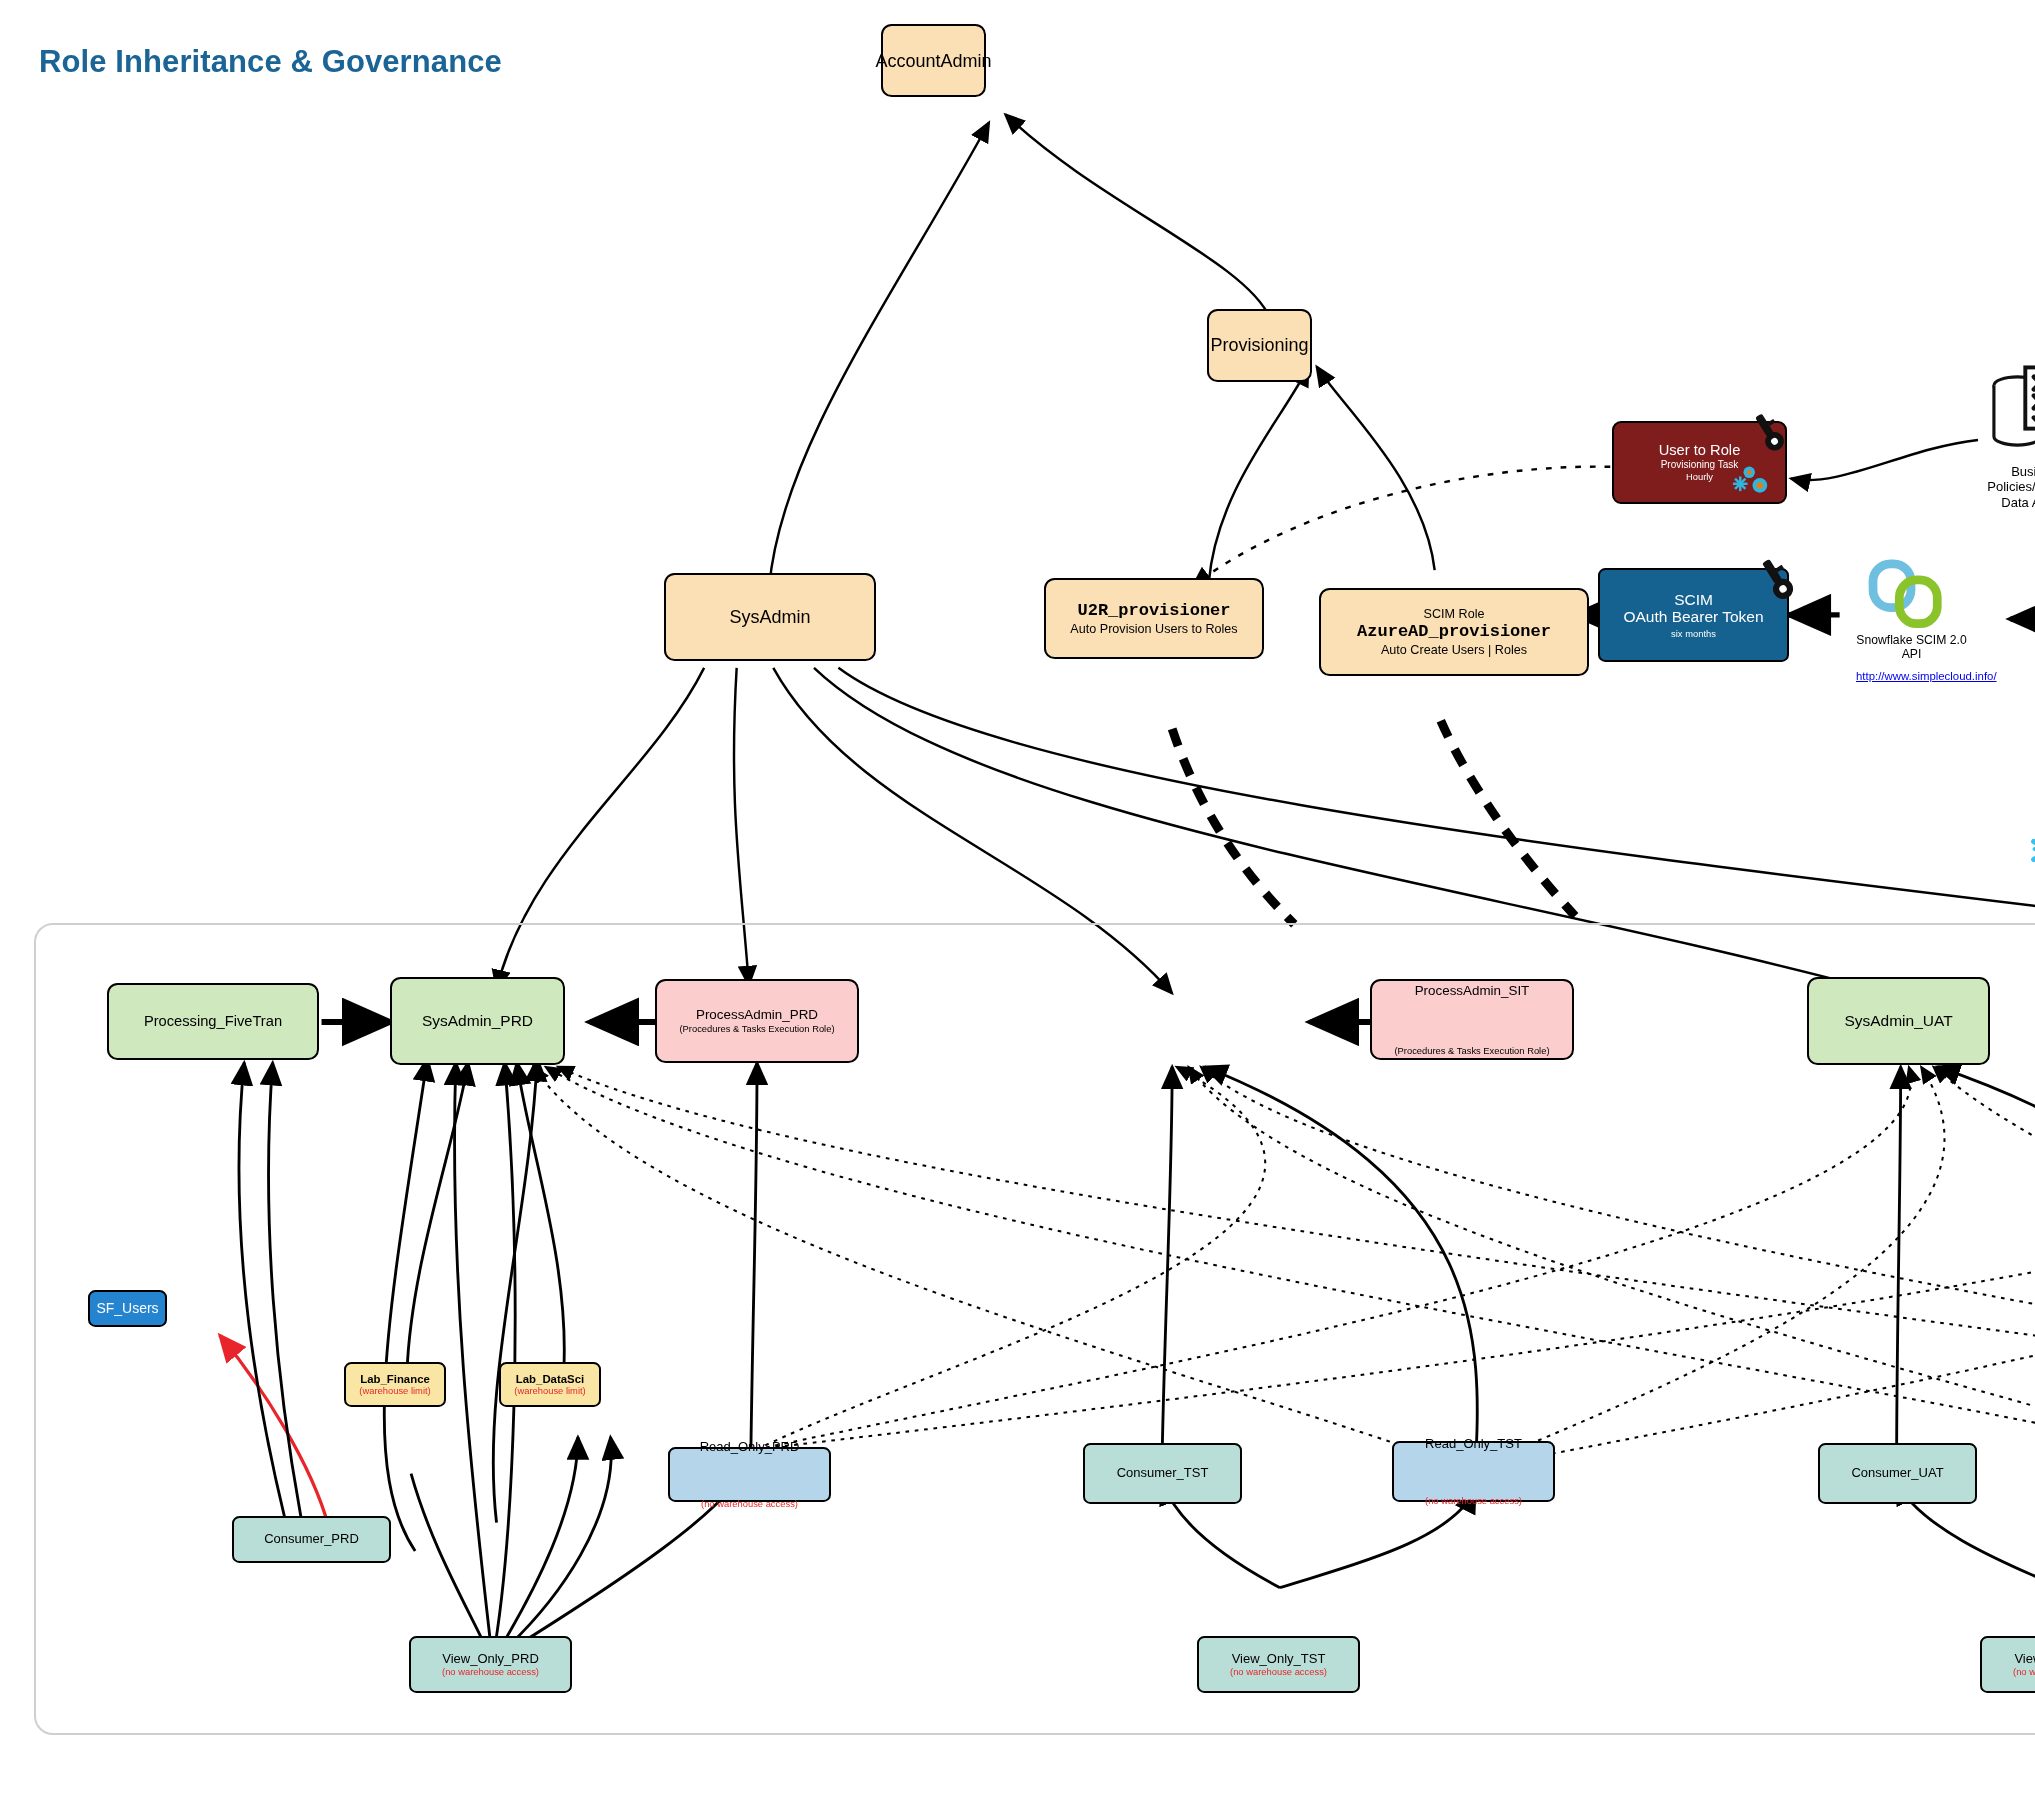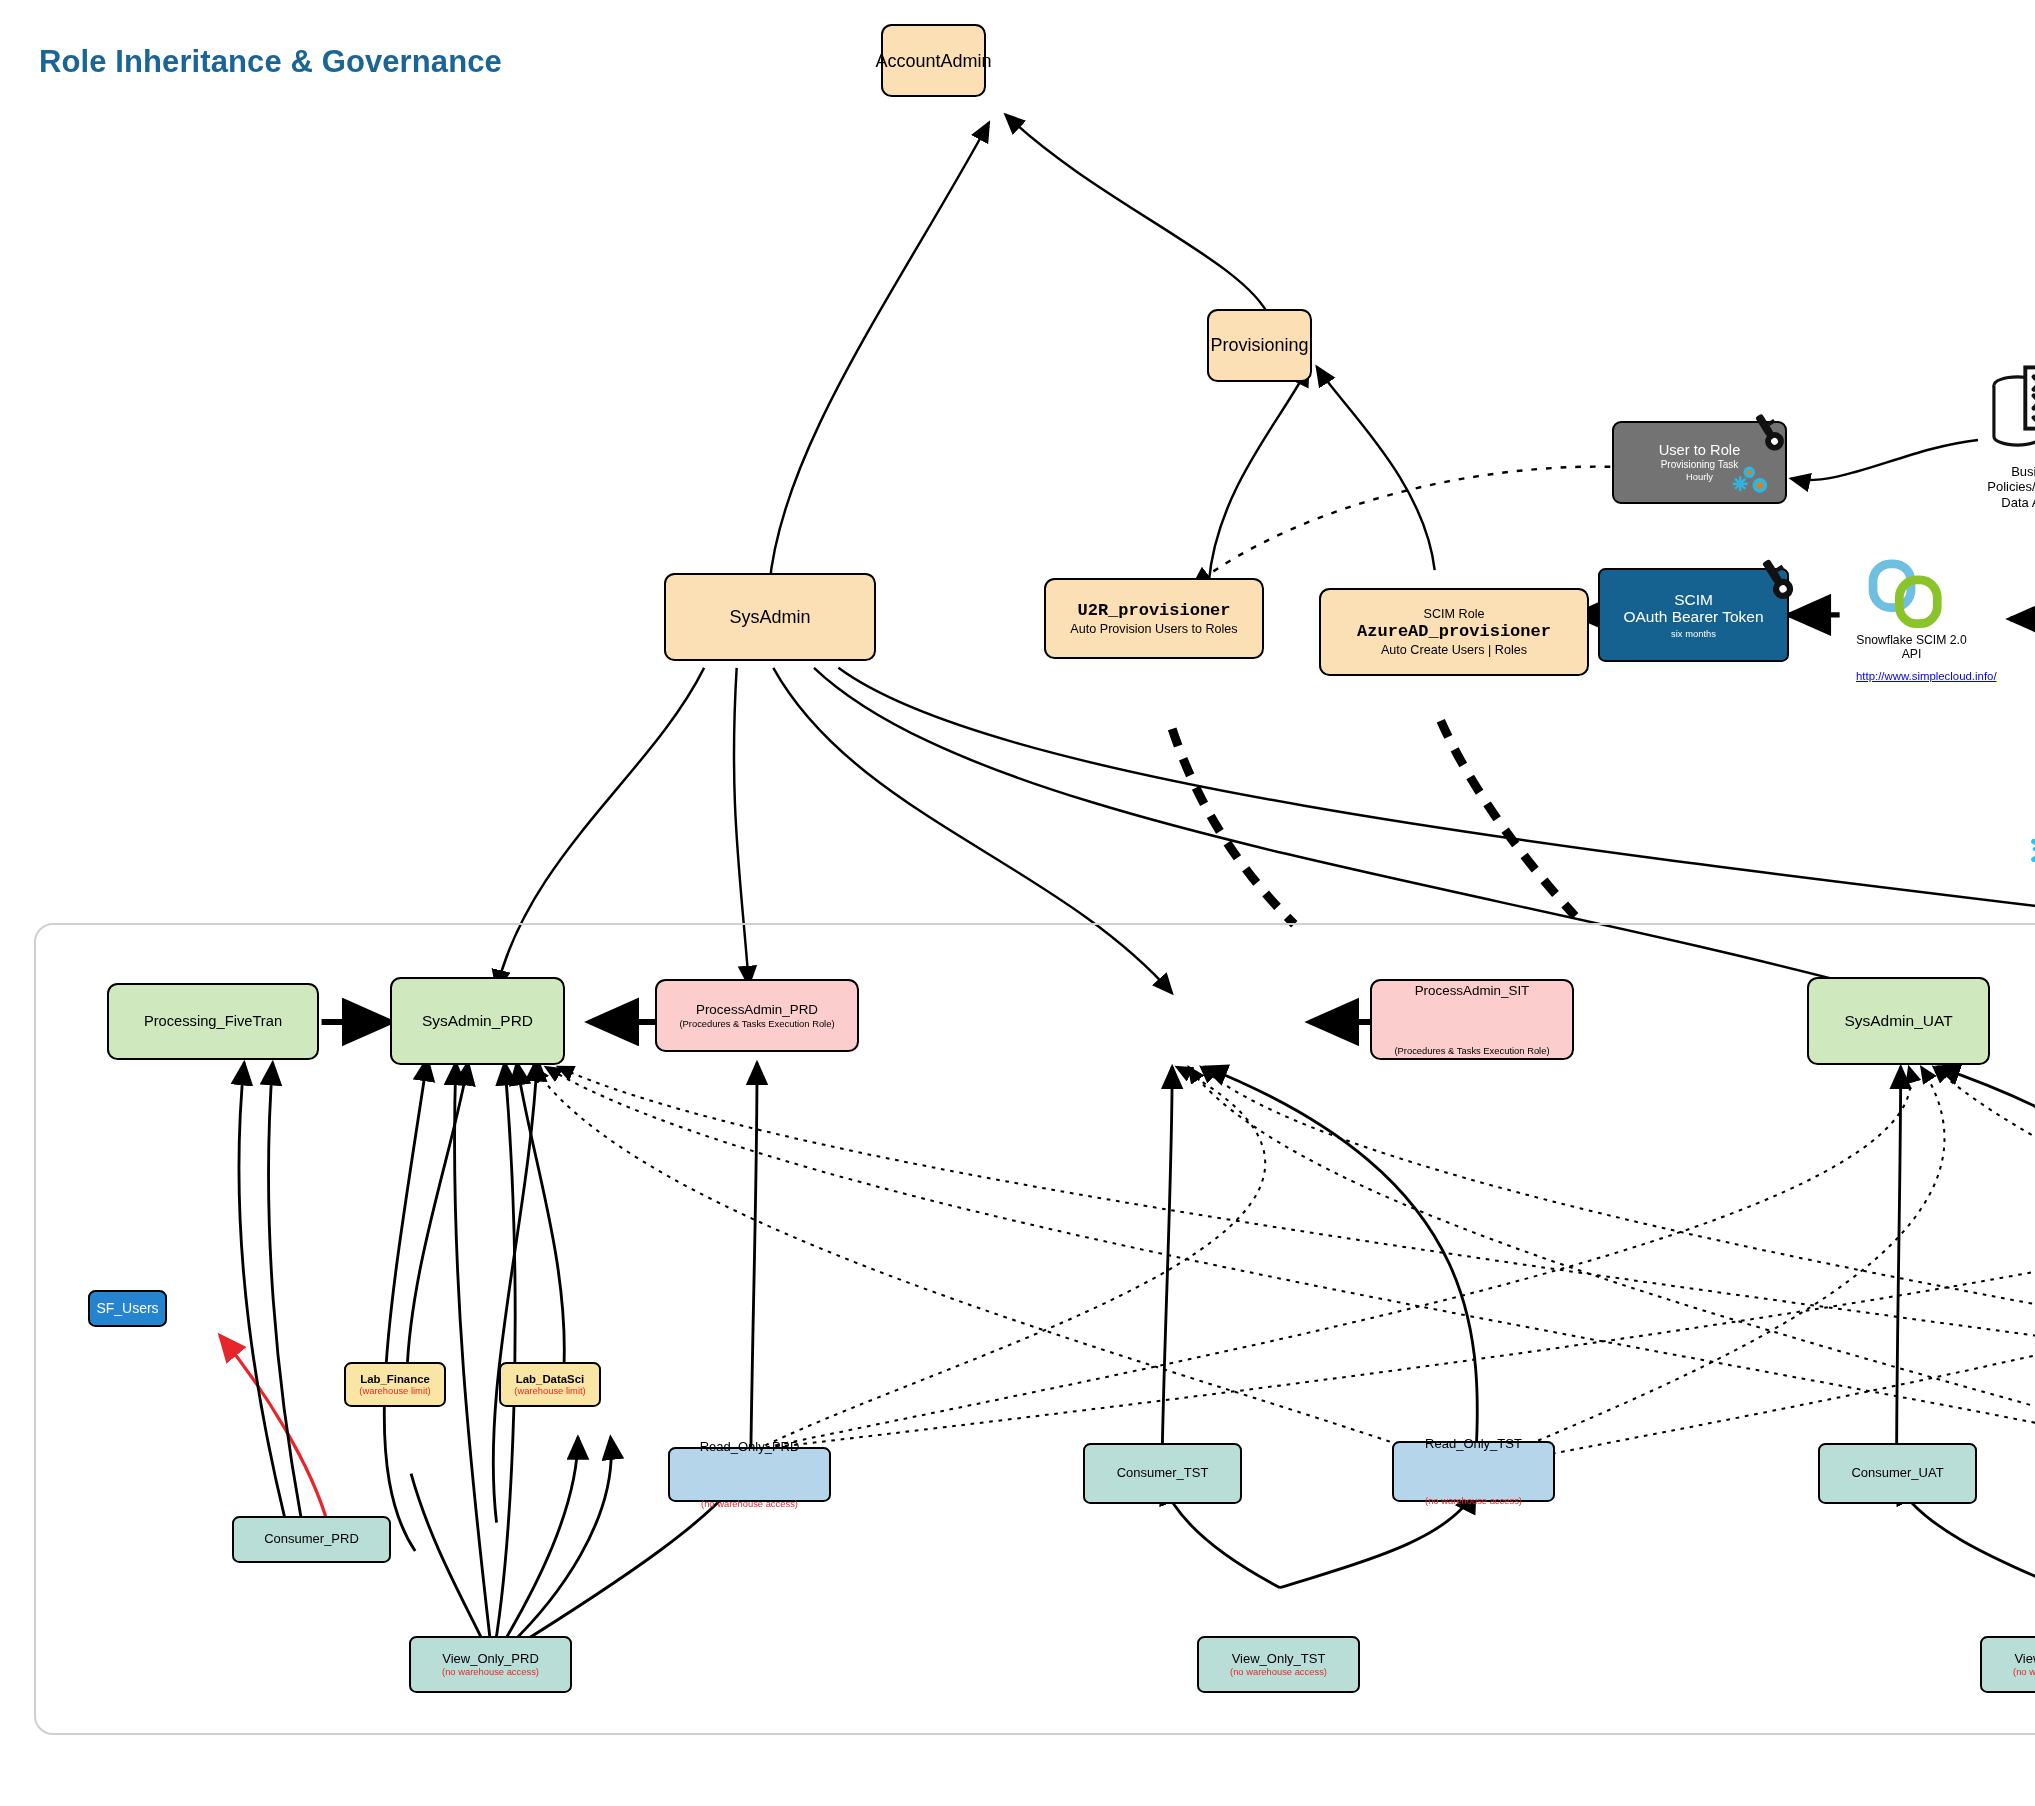--- a/index.html
+++ b/index.html
@@ -15,21 +15,21 @@
   .node .t2{display:block;}
 
   
   .orange-role{background:#fbdfb5;color:#000;}
   .green-role{background:#cfe8bd;color:#000;}
   .pink-role{background:#fbcdcd;color:#000;}
   .blue-role{background:#b4d5ea;color:#000;gap:44px;}
   .teal-role{background:#b9ded7;color:#000;}
   .yellow-role{background:#fae6a4;color:#000;}
   .sfusers{background:#2484d0;color:#fff;}
-  .orange-task{background:#737373;color:#fff;}
+  .orange-task{background:#7f1d1d;color:#fff;}
   .darkblue-task{background:#15618f;color:#fff;}
 
   .mono{font-family:"Liberation Mono","DejaVu Sans Mono",monospace;font-weight:bold;}
   .red-sub{color:#e8252b;}
   .sub-small{font-size:9.4px;}
 
   #title{position:absolute;left:39px;top:44px;font-size:31px;font-weight:bold;
          color:#1a6496;letter-spacing:0.1px;}
 
   #group-box{position:absolute;left:34px;top:923px;width:3049px;height:808px;
@@ -270,21 +270,21 @@
 
   <div id="group-box"></div>
 
   <div class="node green-role" style="left:107px;top:983px;width:212px;height:77px;font-size:14.7px;">
     <span class="t1">Processing_FiveTran</span>
   </div>
 
   <div class="node green-role" style="left:390px;top:977px;width:175px;height:88px;font-size:15.5px;">
     <span class="t1">SysAdmin_PRD</span>
   </div>
-  <div class="node pink-role" style="left:655px;top:979px;width:204px;height:73px;">
+  <div class="node pink-role" style="left:655px;top:979px;width:204px;height:84px;">
     <span class="t1" style="font-size:13.4px;">ProcessAdmin_PRD</span>
     <span class="t2 sub-small" style="margin-top:1.6px;">(Procedures &amp; Tasks Execution Role)</span>
   </div>
   <div class="node sfusers" style="left:88px;top:1290px;width:79px;height:37px;border-radius:7.3px;border-width:2.4px;font-size:14px;">
     <span class="t1">SF_Users</span>
   </div>
   <div class="node yellow-role" style="left:344px;top:1362px;width:102px;height:45px;border-radius:7.3px;">
     <span class="t1" style="font-size:11.4px;font-weight:bold;">Lab_Finance</span>
     <span class="t2 red-sub sub-small">(warehouse limit)</span>
   </div>

